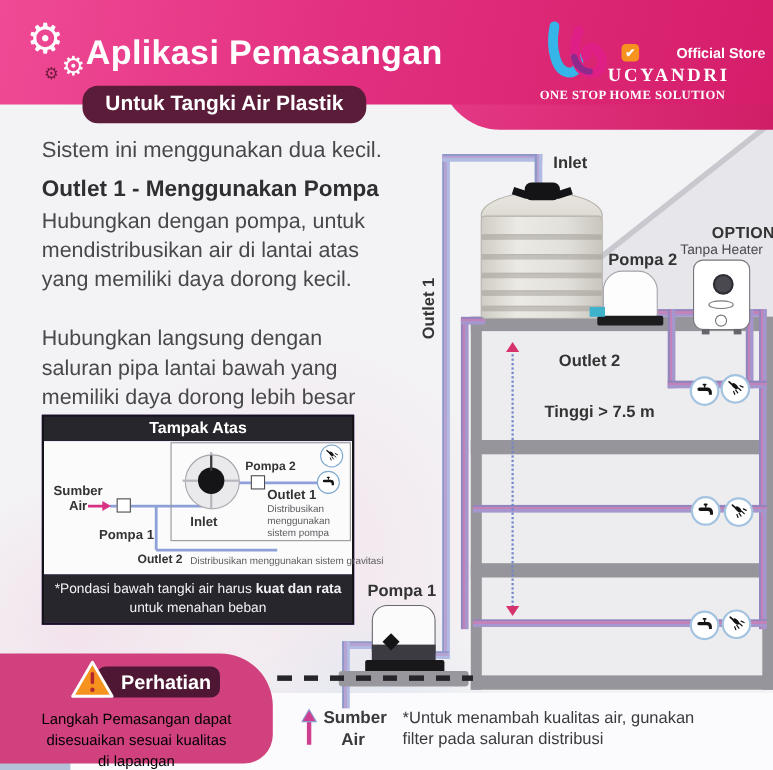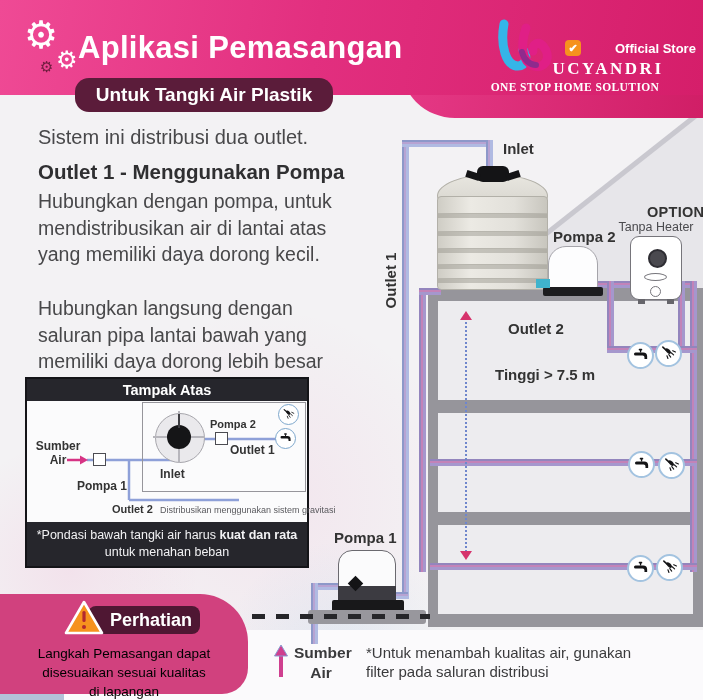--- a/index.html
+++ b/index.html
@@ -23,21 +23,21 @@
   .badge-lbl{left:587px;top:41px;font-size:13px;font-weight:bold;color:#fff;margin-left:28px;}
   .brand-name{left:552px;top:59px;width:112px;text-align:center;color:#fff;font-weight:bold;
               font-size:17px;letter-spacing:2.5px;font-family:"Liberation Serif",serif;}
   .brand-tag{left:490px;top:81px;width:170px;text-align:center;color:#fff;font-weight:bold;
              font-size:11.5px;letter-spacing:.4px;font-family:"Liberation Serif",serif;}
   
   .intro{left:38px;top:126px;font-size:20px;}
   .sec-h{font-weight:bold;color:#2f2f31;font-size:20.5px;}
   .sec-p{font-size:19.5px;line-height:26.5px;}
   
-  .tv-box{left:25px;top:377px;width:284px;height:191px;border:2px solid #141418;
+  .tv-box{left:38px;top:377px;width:284px;height:191px;border:2px solid #141418;
           background:#6d28d9;box-sizing:border-box;}
   .tv-head{height:22px;background:#26262c;color:#fff;font-weight:bold;font-size:14.5px;
            display:flex;align-items:center;justify-content:center;}
   .tv-body{position:relative;height:121px;background:#fbfbfc;}
   .tv-foot{height:44px;background:#26262c;color:#f2f2f4;font-size:12.5px;line-height:17px;
            display:flex;flex-direction:column;align-items:center;justify-content:center;text-align:center;}
   .tv-inner{position:absolute;left:115px;top:1px;width:162px;height:88px;border:1.5px solid #96959b;}
   .tv-tank{position:absolute;left:128px;top:12px;width:48px;height:48px;border-radius:50%;
            background:#eae9ec;border:1px solid #a7a6ac;}
   .tv-tank-core{position:absolute;left:140px;top:24px;width:24px;height:24px;border-radius:50%;background:#151517;}
@@ -241,21 +241,21 @@
 
   <svg class="abs" style="left:274px;top:644px;" width="14" height="38">
     <line x1="7" y1="10" x2="7" y2="33" stroke="#cf3f8f" stroke-width="4"></line>
     <polygon points="7,1 0.5,12 13.5,12" fill="#cf3f8f" stroke="#8a9ad0" stroke-width="1"></polygon>
   </svg>
   <div class="lbl" style="left:294px;top:644px;width:54px;text-align:center;font-size:15.5px;color:#3a3a3c;">Sumber</div>
   <div class="lbl" style="left:294px;top:664px;width:54px;text-align:center;font-size:15.5px;color:#3a3a3c;">Air</div>
   <div class="txt" style="left:366px;top:644px;font-size:15px;color:#3a3a3c;">*Untuk menambah kualitas air, gunakan</div>
   <div class="txt" style="left:366px;top:663px;font-size:15px;color:#3a3a3c;">filter pada saluran  distribusi</div>
 
-  <div class="txt intro">Sistem ini distribusi dua outlet.</div>
+  <div class="txt intro">Sistem ini menggunakan dua kecil.</div>
   <div class="lbl sec-h" style="left:38px;top:160px;">Outlet 1 - Menggunakan Pompa</div>
   <div class="txt sec-p" style="left:38px;top:188px;width:316px;">Hubungkan dengan pompa, untuk mendistribusikan air di lantai atas yang memiliki daya dorong kecil.</div>
   <div class="txt sec-p" style="left:38px;top:295px;width:300px;">Hubungkan langsung dengan saluran pipa lantai bawah yang memiliki daya dorong lebih besar</div>
 
   <div class="abs tv-box">
     <div class="tv-head">
       <span>Tampak Atas</span>
     </div>
     <div class="tv-body">
       <svg class="abs" style="left:0;top:0;" width="282" height="121">
@@ -275,20 +275,21 @@
       <div class="abs tv-tank-core"></div>
       <div class="abs" style="left:151px;top:13px;width:2px;height:14px;background:#3c3c40;"></div>
       <div class="tv-sq" style="left:66px;top:52px;"></div>
       <div class="tv-sq" style="left:188px;top:31px;"></div>
       <div class="lbl" style="left:8px;top:38px;width:46px;text-align:center;font-size:12px;">Sumber</div>
       <div class="lbl" style="left:8px;top:52px;width:46px;text-align:center;font-size:12px;">Air</div>
       <div class="lbl" style="left:50px;top:78px;font-size:12px;">Pompa 1</div>
       <div class="lbl" style="left:133px;top:66px;font-size:12px;">Inlet</div>
       <div class="lbl" style="left:183px;top:17px;font-size:11px;">Pompa 2</div>
       <div class="lbl" style="left:203px;top:42px;font-size:12px;">Outlet 1</div>
+      <div class="txt tiny" style="left:203px;top:56px;width:62px;">Distribusikan menggunakan sistem pompa</div>
       <div class="lbl" style="left:85px;top:102px;font-size:11px;">Outlet 2</div>
       <div class="txt tiny" style="left:133px;top:104px;width:150px;white-space:nowrap;">Distribusikan menggunakan sistem gravitasi</div>
       <div class="tap-circle" style="left:251px;top:3px;width:21px;height:21px;border-width:1.5px;border-color:#7da7cc;">
         <svg width="13" height="13" viewBox="0 0 24 24">
             <g stroke="#141416" stroke-linecap="round">
               <path d="M4 3 L9 7.5" stroke-width="2.2"></path>
             </g>
             <ellipse cx="11.5" cy="8.5" rx="4.8" ry="2.7" transform="rotate(45 11.5 8.5)" fill="#141416"></ellipse>
             <g stroke="#141416" stroke-width="1.6" stroke-linecap="round">
               <path d="M12.5 13.5 l2.6 3.6"></path>

